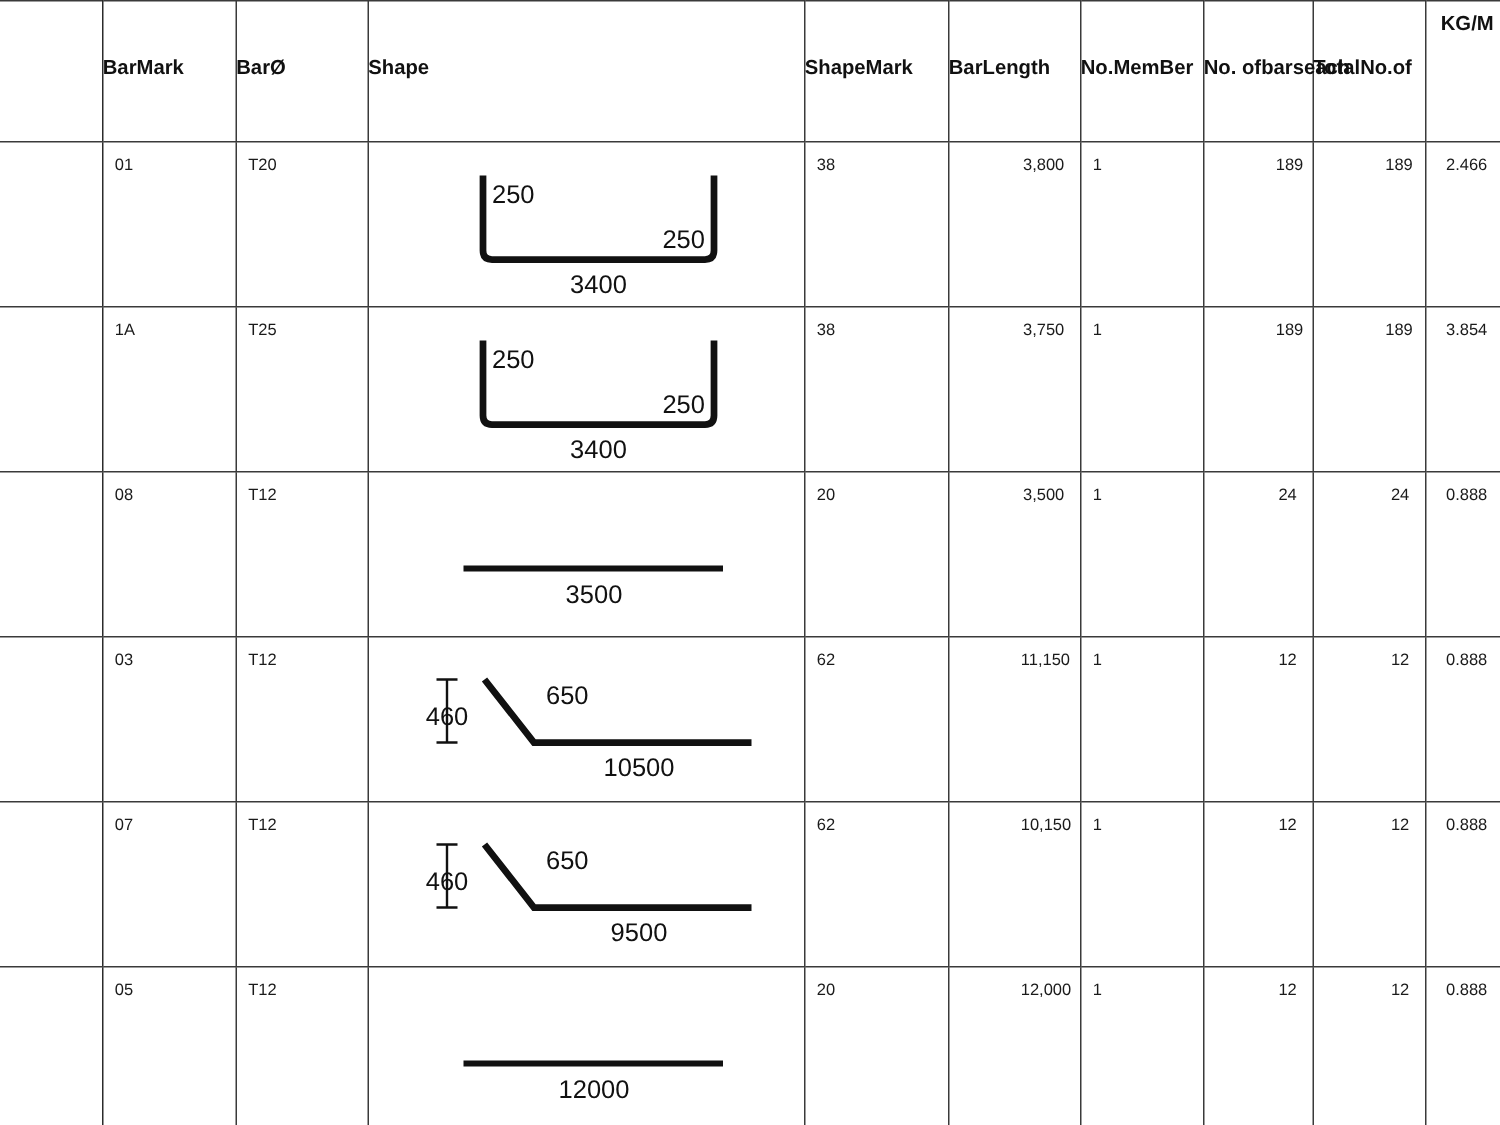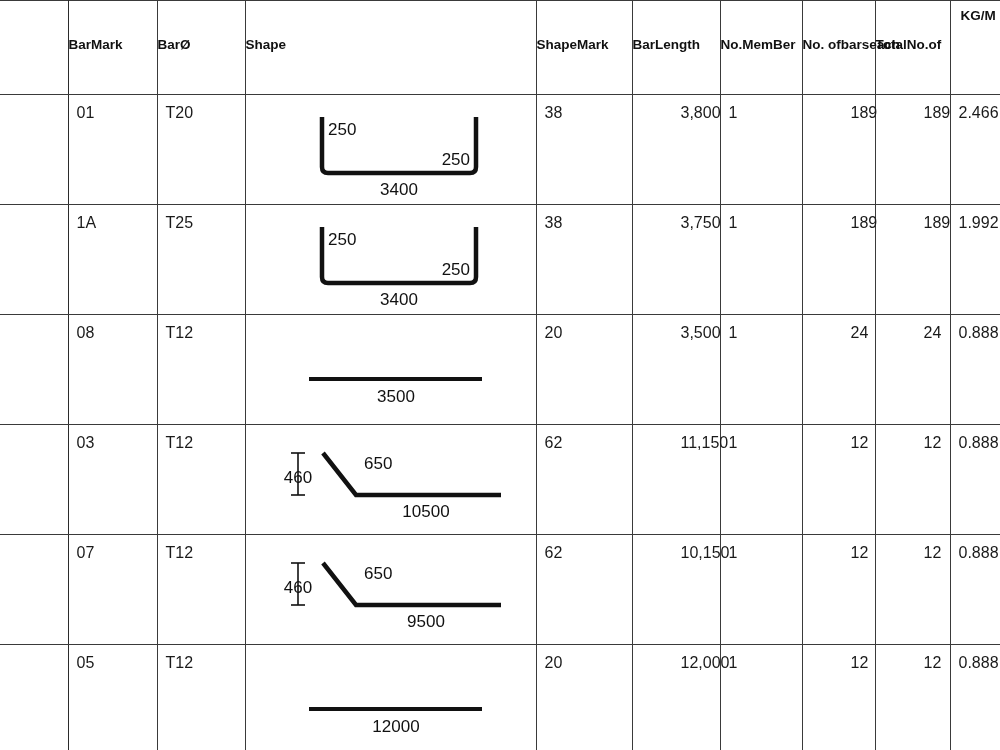--- a/index.html
+++ b/index.html
@@ -68,21 +68,21 @@
   }
   th.kgm .hdr-stack {
     align-items: flex-start;
     padding-left: 10px;
   }
 
   
   tr.data-row td { height: 109px; }
 
   .cell-txt {
-    font-size: 16px;
+    font-size: 11px;
     color: #1a1a1a;
     padding: 10px 8px 0 8px;
     line-height: 1;
   }
   .cell-txt.left  { text-align: left; }
   .cell-txt.center{ text-align: left; }
   .cell-txt.right { text-align: right; padding-right: 10px; margin-left: 40px; }
   td.kgm-cell { overflow: hidden; }
   td.kgm-cell .cell-txt { text-align: right; padding-left: 8px; white-space: nowrap; }
 
@@ -251,21 +251,21 @@
         <td>
           <div class="cell-txt center">1</div>
         </td>
         <td>
           <div class="cell-txt right">189</div>
         </td>
         <td>
           <div class="cell-txt right">189</div>
         </td>
         <td class="kgm-cell">
-          <div class="cell-txt left">1.992</div>
+          <div class="cell-txt left">3.854</div>
         </td>
       </tr>
       <tr class="data-row">
         <td class="col-idx">
           <div class="cell-txt left"></div>
         </td>
         <td>
           <div class="cell-txt left">08</div>
         </td>
         <td>

